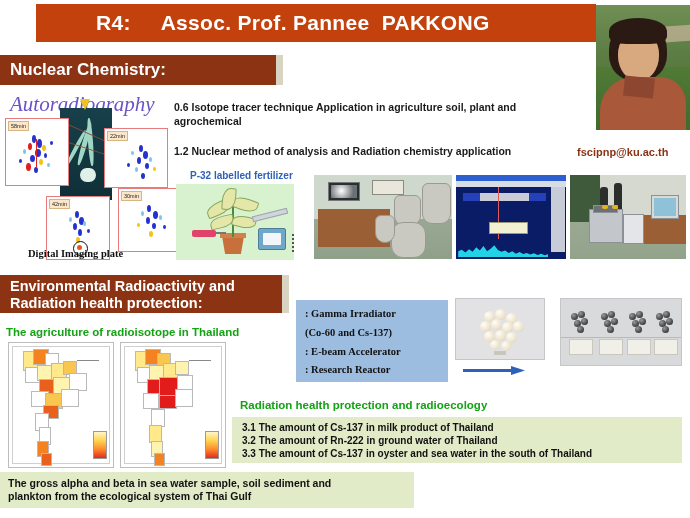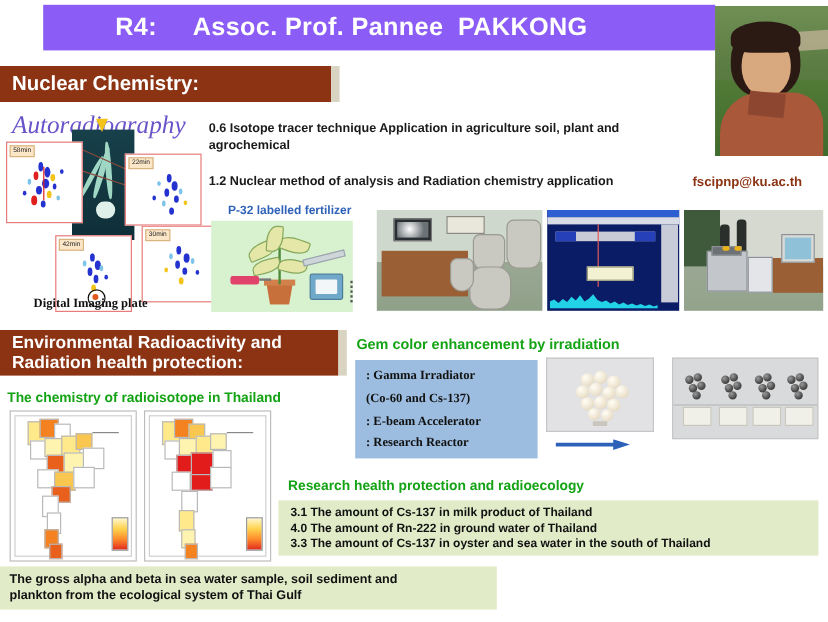--- a/index.html
+++ b/index.html
@@ -7,21 +7,21 @@
   body{
     width:690px;height:518px;overflow:hidden;background:#ffffff;
     font-family:"Liberation Sans",sans-serif;
     -webkit-font-smoothing:antialiased;
   }
   .page{position:relative;width:690px;height:518px;background:#fff;}
 
   
   .topbar{
     position:absolute;left:36px;top:4px;width:560px;height:38px;
-    background:#8b5cf6;
+    background:#c2410c;
   }
   .topbar-text{
     position:absolute;left:60px;top:7px;
     color:#ffffff;font-size:21px;font-weight:bold;letter-spacing:.3px;
     white-space:pre;
   }
   .portrait{
     position:absolute;left:596px;top:5px;width:94px;height:125px;
     background:#5d7b4a;overflow:hidden;
   }
@@ -329,21 +329,21 @@
     <div class="box" style="left:20%;top:36%;width:20%;height:7%;background:#6d7176;"></div>
     <div style="position:absolute;left:28%;top:36%;width:5%;height:5%;background:#E8B21A;border-radius:50%;"></div>
     <div style="position:absolute;left:36%;top:36%;width:5%;height:5%;background:#E8B21A;border-radius:50%;"></div>
   </div>
 
   <div class="barbrown" style="left:0;top:275px;width:282px;height:38px;">
     <div class="lbl" style="top:3px;font-size:14.5px;line-height:17px;width:268px;">Environmental Radioactivity and Radiation health protection:</div>
   </div>
   <div class="bar-tab" style="left:282px;top:275px;height:38px;"></div>
 
-  <div class="grn" style="left:6px;top:326px;font-size:11.5px;">The chemistry of radioisotope in Thailand</div>
+  <div class="grn" style="left:6px;top:326px;font-size:11.5px;">The agriculture of radioisotope in Thailand</div>
 
   <div class="mapbox" style="left:8px;top:342px;width:104px;height:124px;">
     <div class="mapframe"></div>
     <div class="reg" style="left:14px;top:8px;width:14px;height:18px;background:#FFE98A;"></div>
     <div class="reg" style="left:24px;top:6px;width:14px;height:14px;background:#F58220;"></div>
     <div class="reg" style="left:36px;top:10px;width:12px;height:14px;background:#ffffff;"></div>
     <div class="reg" style="left:16px;top:24px;width:14px;height:14px;background:#ffffff;"></div>
     <div class="reg" style="left:28px;top:22px;width:14px;height:14px;background:#FFF3B0;"></div>
     <div class="reg" style="left:42px;top:20px;width:14px;height:16px;background:#FFE98A;"></div>
     <div class="reg" style="left:54px;top:18px;width:12px;height:12px;background:#F9C74F;"></div>
@@ -378,21 +378,20 @@
     <div class="reg" style="left:38px;top:52px;width:16px;height:12px;background:#E21B1B;"></div>
     <div class="reg" style="left:54px;top:46px;width:16px;height:16px;background:#ffffff;"></div>
     <div class="reg" style="left:30px;top:66px;width:12px;height:16px;background:#ffffff;"></div>
     <div class="reg" style="left:28px;top:82px;width:11px;height:16px;background:#FFE98A;"></div>
     <div class="reg" style="left:30px;top:98px;width:10px;height:14px;background:#FFF3B0;"></div>
     <div class="reg" style="left:33px;top:110px;width:9px;height:11px;background:#F58220;"></div>
     <div class="maplegend"></div>
     <div class="mapnorth" style="border-bottom:1px solid #888;"></div>
   </div>
 
-  <div class="grn" style="left:297px;top:280px;font-size:12px;">Gem color enhancement by irradiation</div>
 
   <div class="bluebox">
     <div class="ln" style="top:8px;">:  Gamma Irradiator</div>
     <div class="ln" style="top:27px;">   (Co-60 and Cs-137)</div>
     <div class="ln" style="top:46px;">:  E-beam Accelerator</div>
     <div class="ln" style="top:64px;">:  Research Reactor</div>
   </div>
 
   <div class="gem1">
     <div class="pearl" style="left:28px;top:12px;width:11px;height:11px;"></div>
@@ -439,25 +438,25 @@
     <div class="dpearl" style="left:101px;top:27px;width:7px;height:7px;"></div>
     <div class="gemlabel" style="left:93px;top:40px;width:22px;height:14px;"></div>
 
     <div style="position:absolute;left:0;top:38px;right:0;height:1px;background:#b8b9ba;"></div>
   </div>
 
   <svg class="arrowblue" viewBox="0 0 62 9">
     <path d="M0 3 H48 V0 L62 4.5 L48 9 V6 H0 Z" fill="#2E62B8"></path>
   </svg>
 
-  <div class="grn" style="left:240px;top:399px;font-size:11.5px;">Research health protection and radioecology</div>
+  <div class="grn" style="left:240px;top:399px;font-size:11.5px;">Radiation health protection and radioecology</div>
 
   <div class="lgbox" style="left:232px;top:417px;width:450px;height:46px;">
     <div class="ln" style="top:5px;font-size:10px;">3.1 The amount of Cs-137 in milk product of Thailand</div>
-    <div class="ln" style="top:18px;font-size:10px;">4.0 The amount of Rn-222 in ground water of Thailand</div>
+    <div class="ln" style="top:18px;font-size:10px;">3.2 The amount of Rn-222 in ground water of Thailand</div>
     <div class="ln" style="top:31px;font-size:10px;">3.3 The amount of Cs-137 in oyster and sea water in the south of Thailand</div>
   </div>
 
   <div class="lgbox" style="left:0;top:472px;width:414px;height:36px;">
     <div class="ln" style="left:8px;top:5px;font-size:10.5px;">The gross alpha and beta in sea water sample, soil sediment and</div>
     <div class="ln" style="left:8px;top:18px;font-size:10.5px;">plankton from the ecological system  of  Thai Gulf</div>
   </div>
 
 </div>
 

